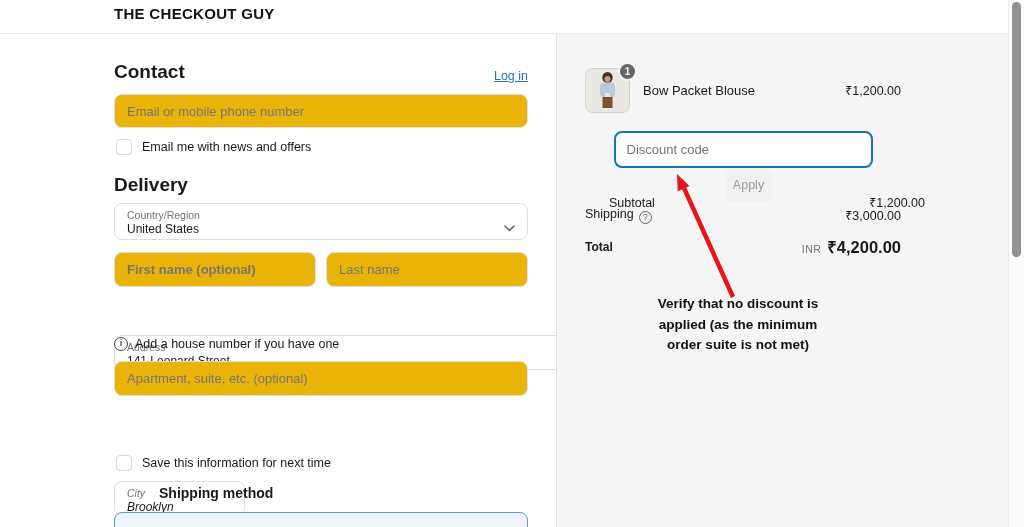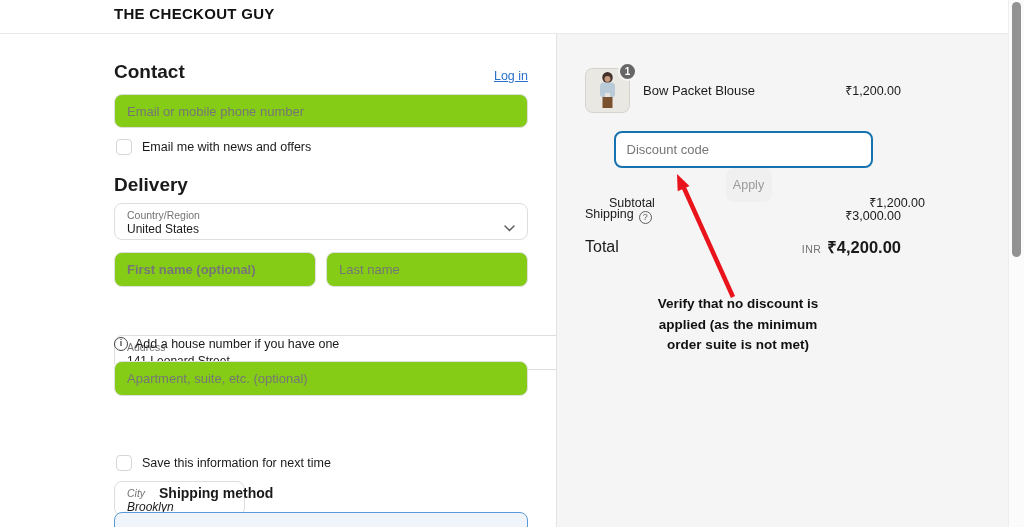--- a/index.html
+++ b/index.html
@@ -12,21 +12,21 @@
   .brand { position:absolute; left:114px; top:5px; font-size:15px; font-weight:700; letter-spacing:.3px; color:#121212; }
 
   
   .main-left { position:absolute; left:0; top:34px; width:556px; height:493px; background:#fff; overflow:hidden; }
   .form-col { position:absolute; left:114px; top:0; width:414px; height:493px; }
 
   .sec-heading { font-size:19px; font-weight:700; color:#1a1a1a; }
   .contact-row { position:absolute; left:0; top:27px; width:414px; display:flex; justify-content:space-between; align-items:flex-end; }
   .login-link { font-size:12.5px; color:#2a71c7; text-decoration:underline; cursor:pointer; }
 
-  .tinput { width:100%; height:34px; border:1px solid #dedede; border-radius:8px; background:#84cc16; font-family:"Liberation Sans",sans-serif; font-size:13px; color:#1a1a1a; padding:0 12px; outline:none; }
+  .tinput { width:100%; height:34px; border:1px solid #dedede; border-radius:8px; background:#eab308; font-family:"Liberation Sans",sans-serif; font-size:13px; color:#1a1a1a; padding:0 12px; outline:none; }
   .tinput::placeholder { color:#767676; opacity:1; }
   .abs { position:absolute; }
 
   .check-row { display:flex; align-items:center; gap:10px; }
   .checkbox { width:16px; height:16px; border:1px solid #d6d6d6; border-radius:4px; background:#fff; flex:0 0 auto; }
   .check-label { font-size:12.5px; color:#1a1a1a; }
 
   .field { position:relative; border:1px solid #dedede; border-radius:8px; background:#fff; padding:5px 12px 0 12px; }
   .flabel { display:block; font-size:10.5px; color:#737373; line-height:12px; }
   .fvalue { display:block; font-size:12px; color:#1a1a1a; line-height:16px; }
@@ -50,21 +50,21 @@
   .pname { flex:1; margin-left:13px; font-size:13px; color:#1a1a1a; }
   .pprice { font-size:12.5px; color:#1a1a1a; }
 
   .discount-row { position:absolute; left:0; top:97px; width:316px; display:flex; align-items:center;flex-direction:column; }
   .discount-input { width:259px; height:37px; border:2px solid #1773b0; border-radius:8px; background:#fff; font-family:"Liberation Sans",sans-serif; font-size:13px; color:#1a1a1a; padding:0 11px; outline:none; }
   .discount-input::placeholder { color:#767676; opacity:1; }
   .apply-btn { width:46px; height:34px; margin-left:11px; background:#f0f0f0; border:none; border-radius:8px; font-family:"Liberation Sans",sans-serif; font-size:12.5px; color:#9a9a9a; cursor:default; }
 
   .tot-row { position:absolute; left:0; width:316px; display:flex; justify-content:space-between; align-items:center; font-size:12.5px; color:#1a1a1a; }
   .help-circle { display:inline-block; width:13px; height:13px; border:1.2px solid #5f5f5f; border-radius:50%; font-size:9px; line-height:11px; text-align:center; color:#5f5f5f; vertical-align:-2px; margin-left:5px; }
-  .total-label { font-size:16px; font-weight:400; }
+  .total-label { font-size:12px; font-weight:700; }
   .total-val { font-size:16.5px; font-weight:700; }
   .cur { font-size:10.5px; color:#737373; letter-spacing:.5px; margin-right:6px; font-weight:400; }
 
   .annotation { position:absolute; left:55px; top:260px; width:196px; text-align:center; font-size:13.5px; font-weight:700; color:#111; line-height:20.5px; }
   .arrow-svg { position:absolute; left:74px; top:131px; }
 
   
   .scrollbar { position:absolute; right:0; top:0; width:16px; height:527px; background:#fbfbfb; border-left:1px solid #eee; }
   .scroll-thumb { position:absolute; left:3px; top:2px; width:9px; height:255px; border-radius:5px; background:#929292; }
 </style>

